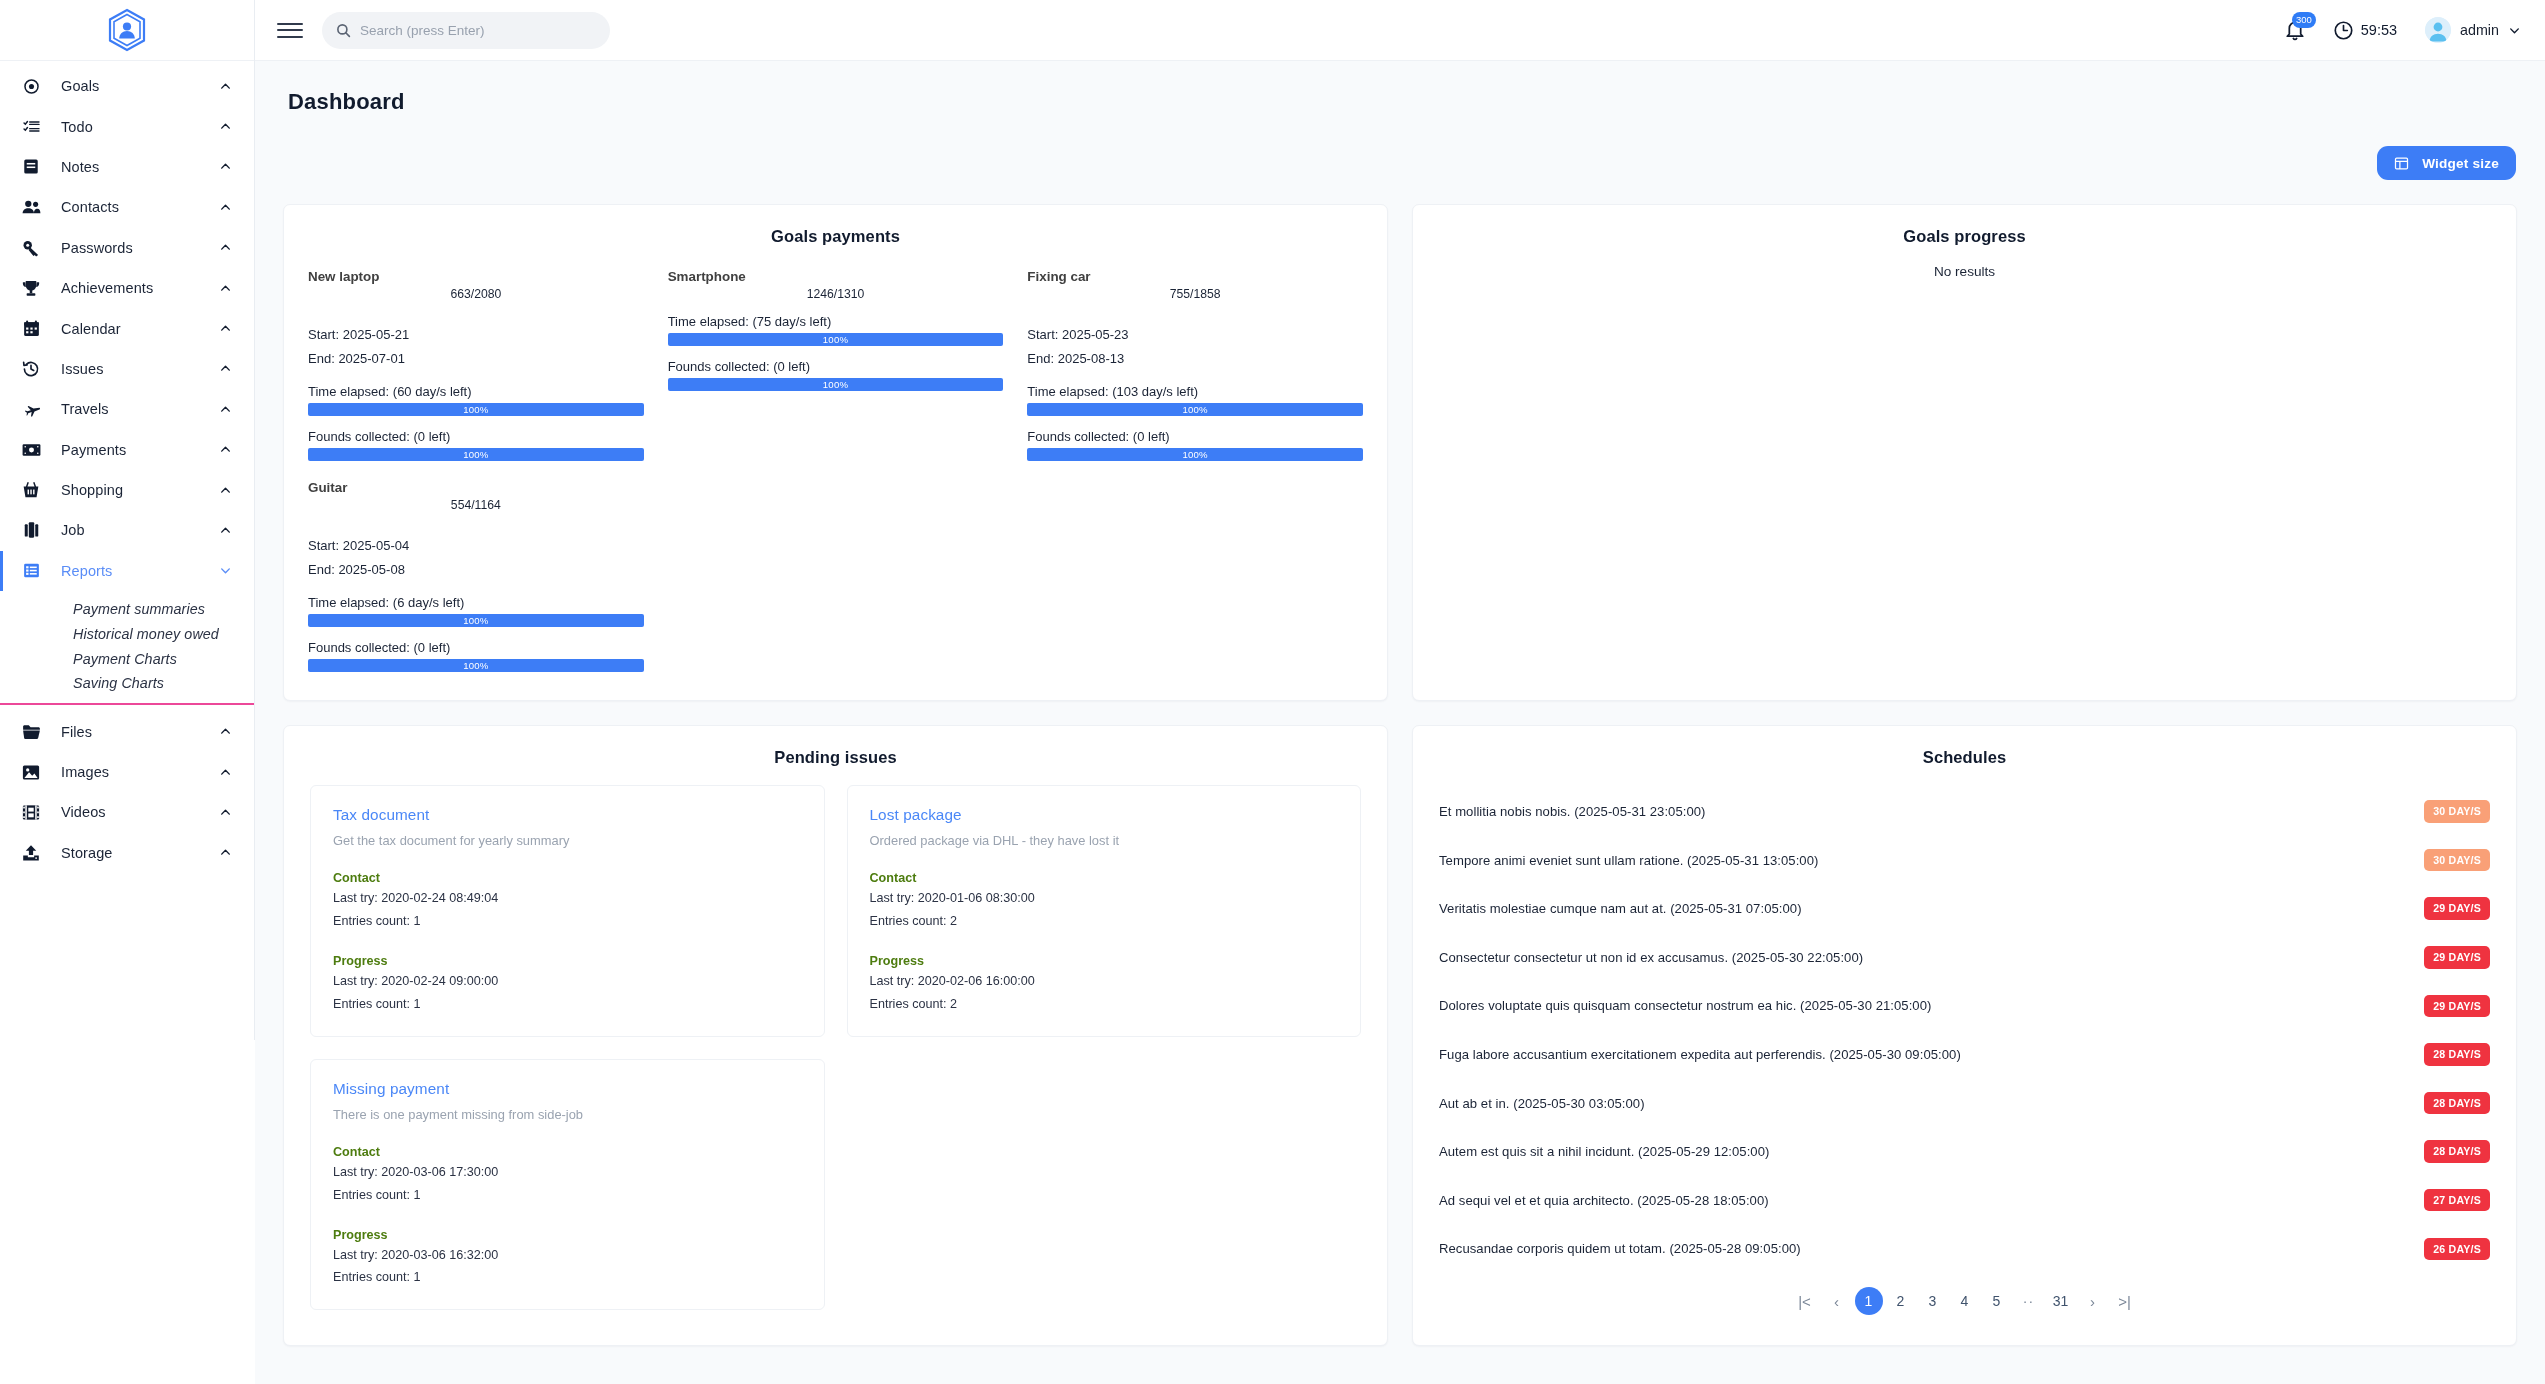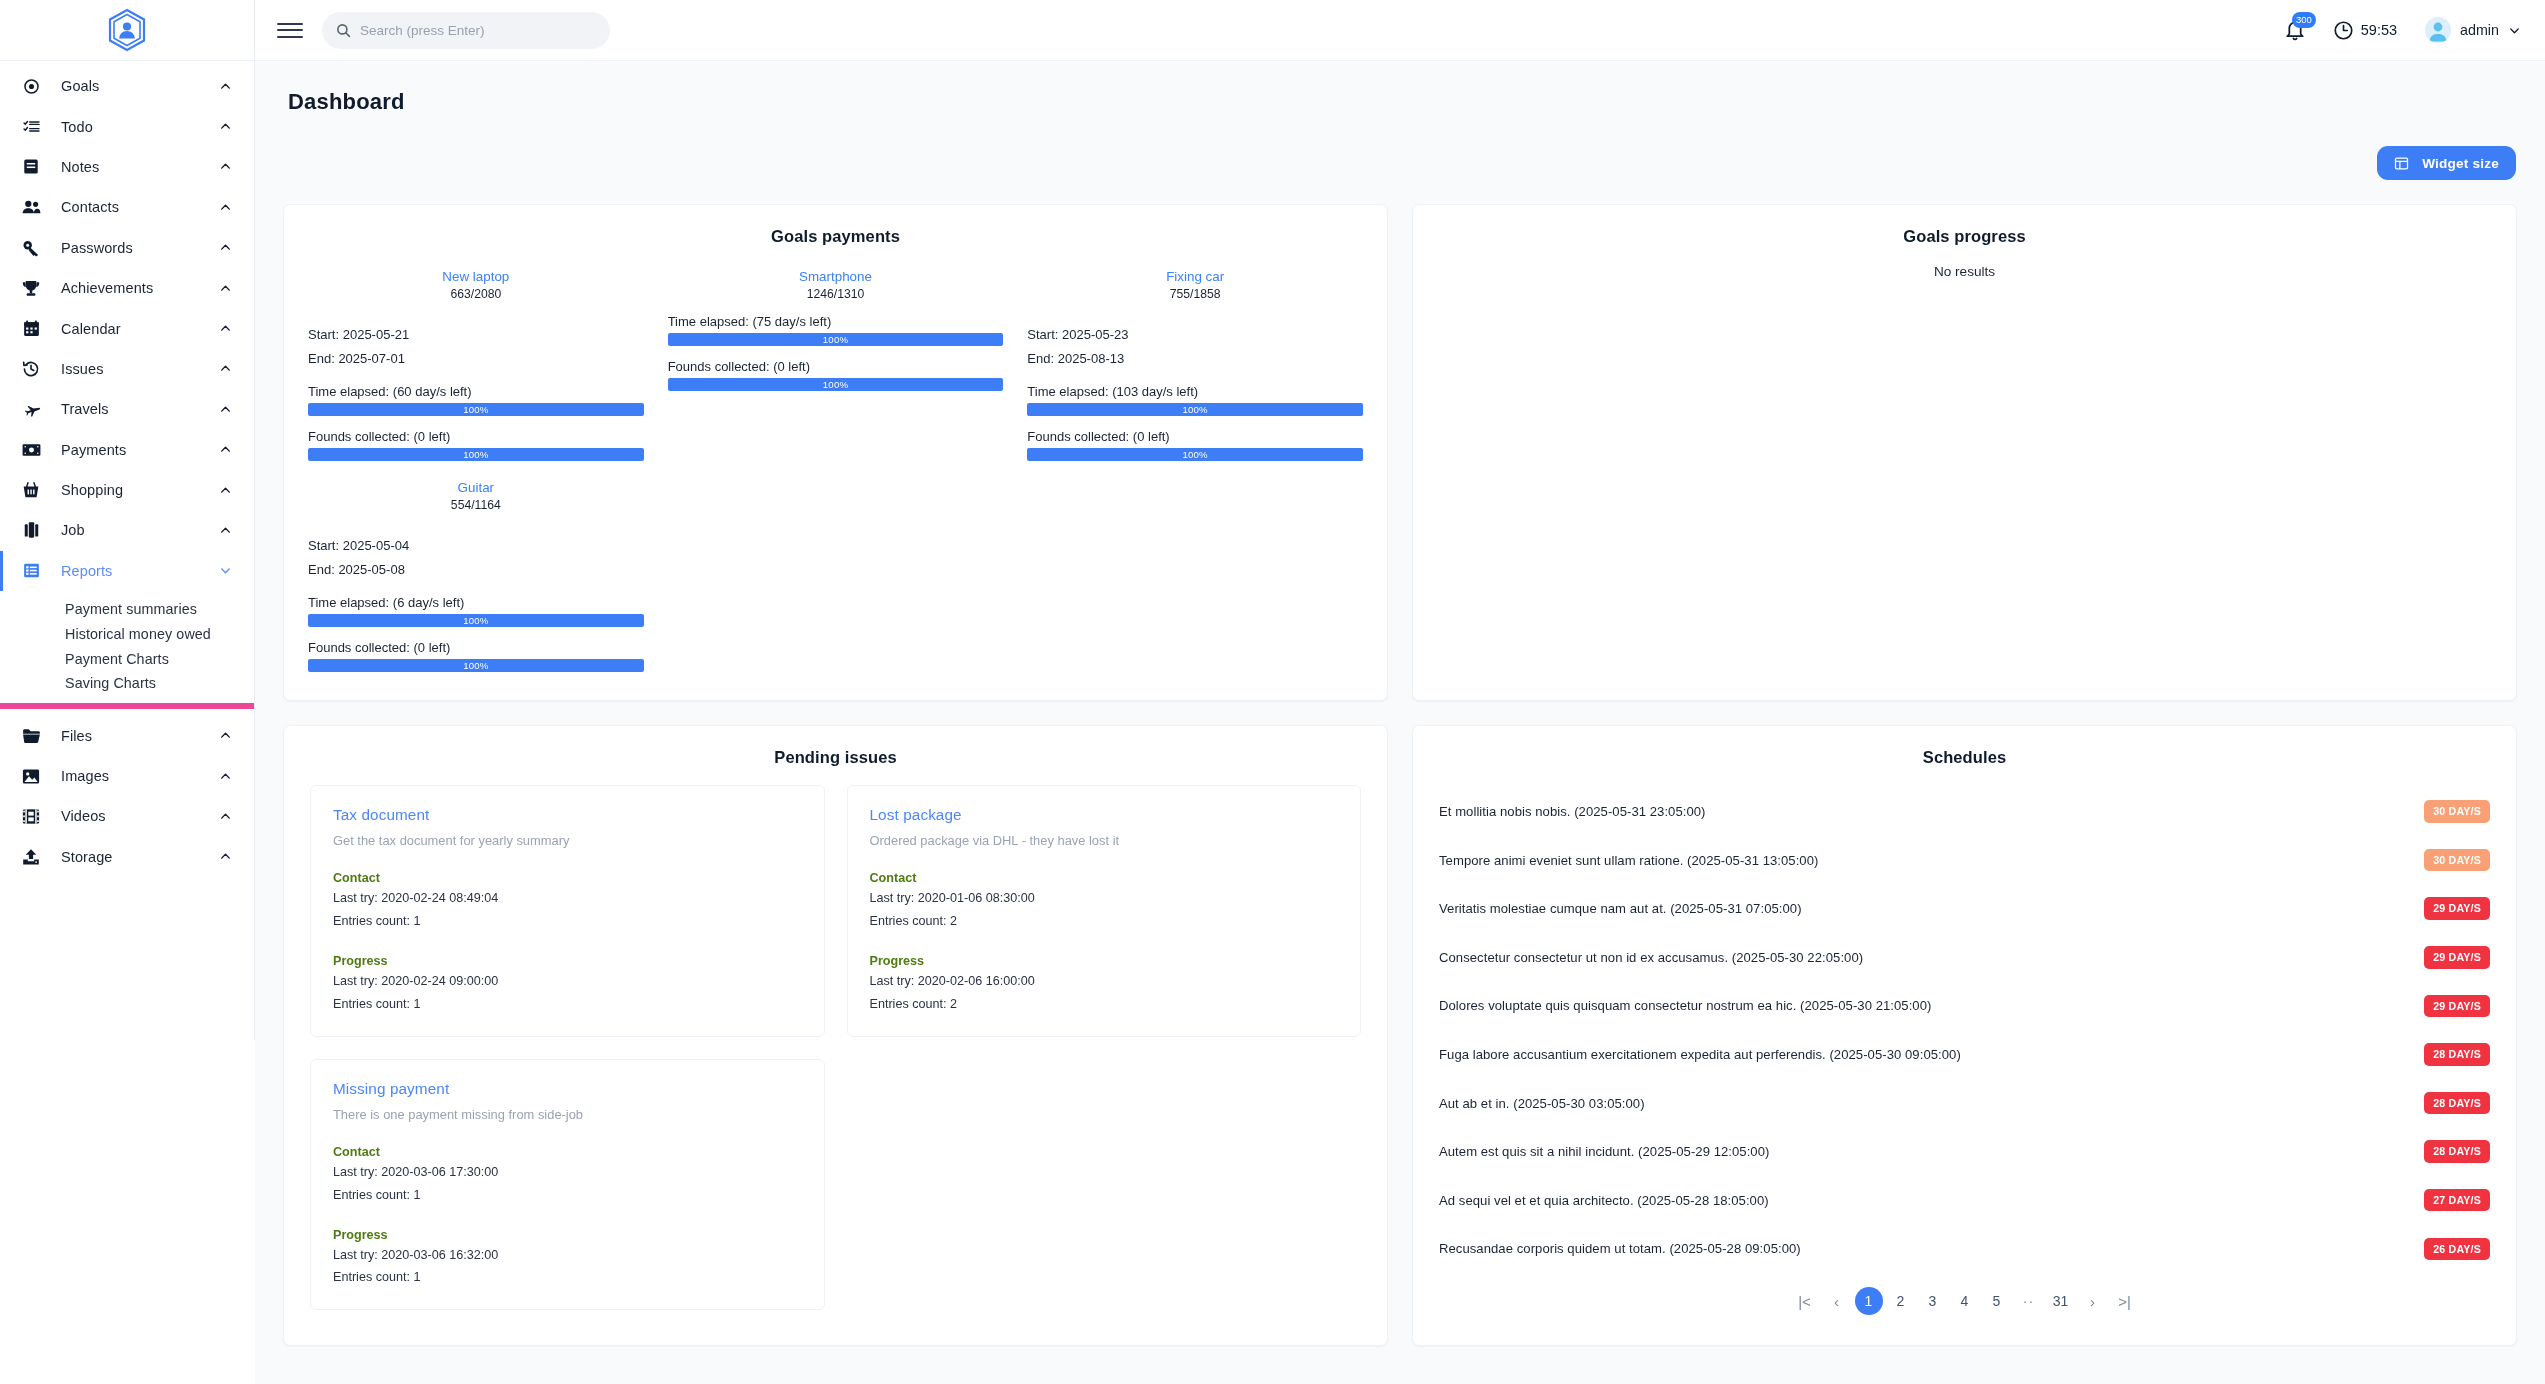--- a/index.html
+++ b/index.html
@@ -36,21 +36,21 @@
   .nav-item .nlabel {
     flex: 1 1 auto; font-size: 14.5px; color: #1b2436; padding-left: 17px; letter-spacing: .1px;
   }
   .nav-item .ncaret { color: #111b2e; display: flex; align-items: center; }
   .nav-item.active { }
   .nav-item.active::before {
     content: ""; position: absolute; left: 0; top: 0; bottom: 0; width: 3px; background: #3d7df6;
   }
   .nav-item.active .nlabel, .nav-item.active .ncaret { color: #5a8df7; }
   .nav-item.active .nico { color: #3d7df6; }
-  .subnav { padding: 6px 0 8px 4px; border-bottom: 6px solid #ec4899; }
+  .subnav { padding: 6px 0 8px 12px; border-bottom: 2px solid #ec4899; font-style: italic; }
   .subnav-item {
     height: 24.6px; display: flex; align-items: center;
     font-size: 14.3px; color: #2b3244; padding-left: 61px; cursor: pointer; letter-spacing: .1px;
   }
   .subnav + .nav-group { padding-top: 6px; }
 
   
   #right { flex: 1 1 auto; display: flex; flex-direction: column; min-width: 0; }
 
   
@@ -113,21 +113,21 @@
   .card-title {
     text-align: center; font-size: 16.5px; font-weight: 700; color: #111b2e;
     padding: 22px 10px 8px; letter-spacing: .1px;
   }
   .card-empty { text-align: center; font-size: 13.6px; color: #1b2436; padding: 10px 0 26px; }
 
   
   #goals-payments-card { min-height: 312px; padding-bottom: 18px; }
   .goals-grid { display: grid; grid-template-columns: repeat(3, 1fr); padding: 6px 12px 0 12px; }
   .goal { padding: 9px 12px 10px 12px; }
-  .goal-name { text-align: center; font-size: 13.4px; font-weight: 400; color: #3b82f6; }
+  .goal-name { text-align: left; font-size: 13.4px; font-weight: 700; color: #404040; }
   .goal-amount { text-align: center; font-size: 12.2px; color: #1b2436; margin-top: 3px; }
   .goal-dates { margin-top: 22px; font-size: 13px; color: #1b2436; line-height: 1.85; }
   .goal-meta { margin-top: 13px; font-size: 13px; color: #1b2436; }
   .bar-outer {
     margin-top: 4px; height: 13px; width: 100%; background: #eef1f5; border-radius: 2px; overflow: hidden;
   }
   .bar-inner {
     height: 100%; background: #3d7df6; color: #fff; font-size: 9.6px;
     display: flex; align-items: center; justify-content: center; letter-spacing: .2px;
   }

